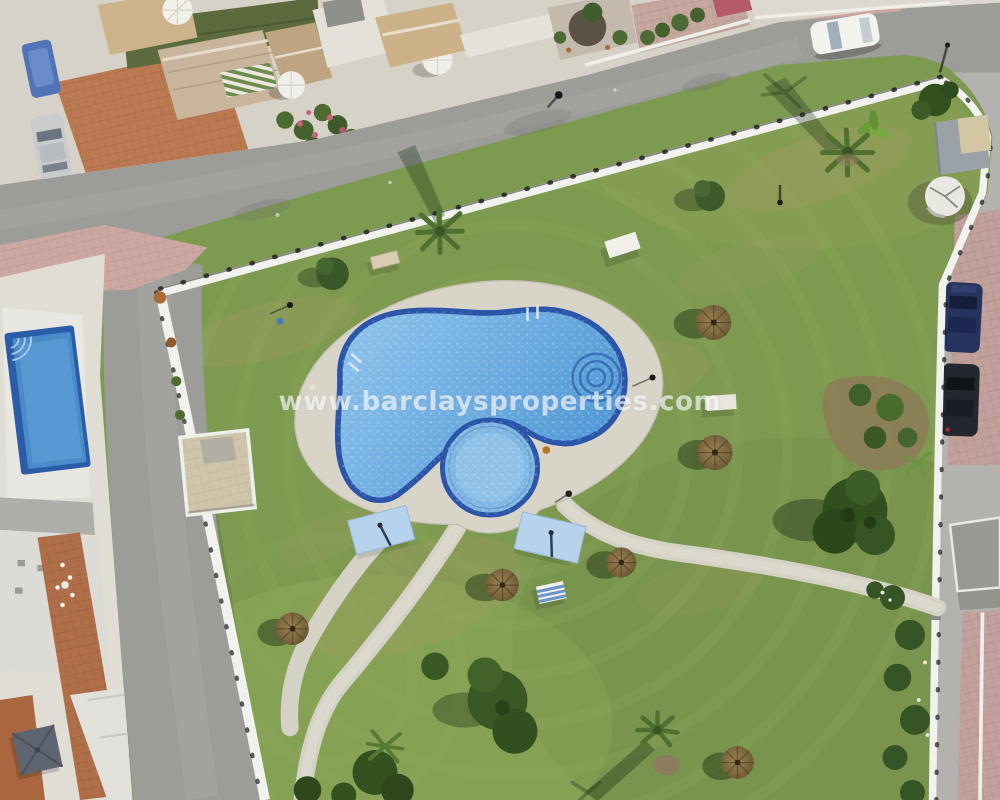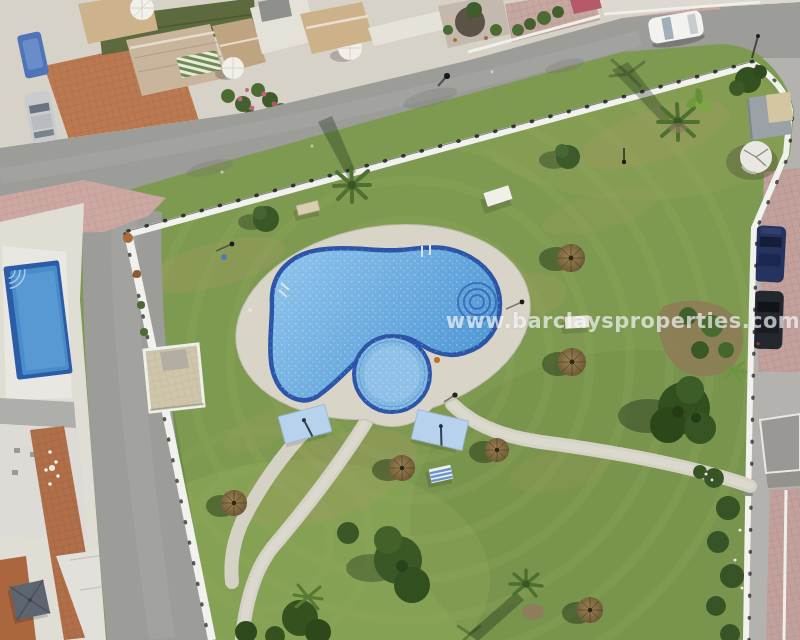--- a/index.html
+++ b/index.html
@@ -537,14 +537,14 @@
   <rect x="-27" y="-13" width="54" height="26" rx="7" fill="#f2f2ef"></rect>
   <rect x="-13" y="-11" width="9" height="22" fill="#9fb0ba"></rect>
   <rect x="13" y="-10" width="8" height="20" fill="#c6ccd0"></rect>
 </g>
 <g>
   <path d="M447,76 L438,86" stroke="#1b1b1b" stroke-width="2" opacity="0.6"></path>
   <circle cx="447" cy="76" r="3" fill="#15181c"></circle>
 </g>
 </svg>
 
-<div class="watermark" style="opacity: 0.8; text-align: right;">www.barclaysproperties.com</div>
+<div class="watermark" style="opacity: 0.8;">www.barclaysproperties.com</div>
 </div>
 
 </body></html>

